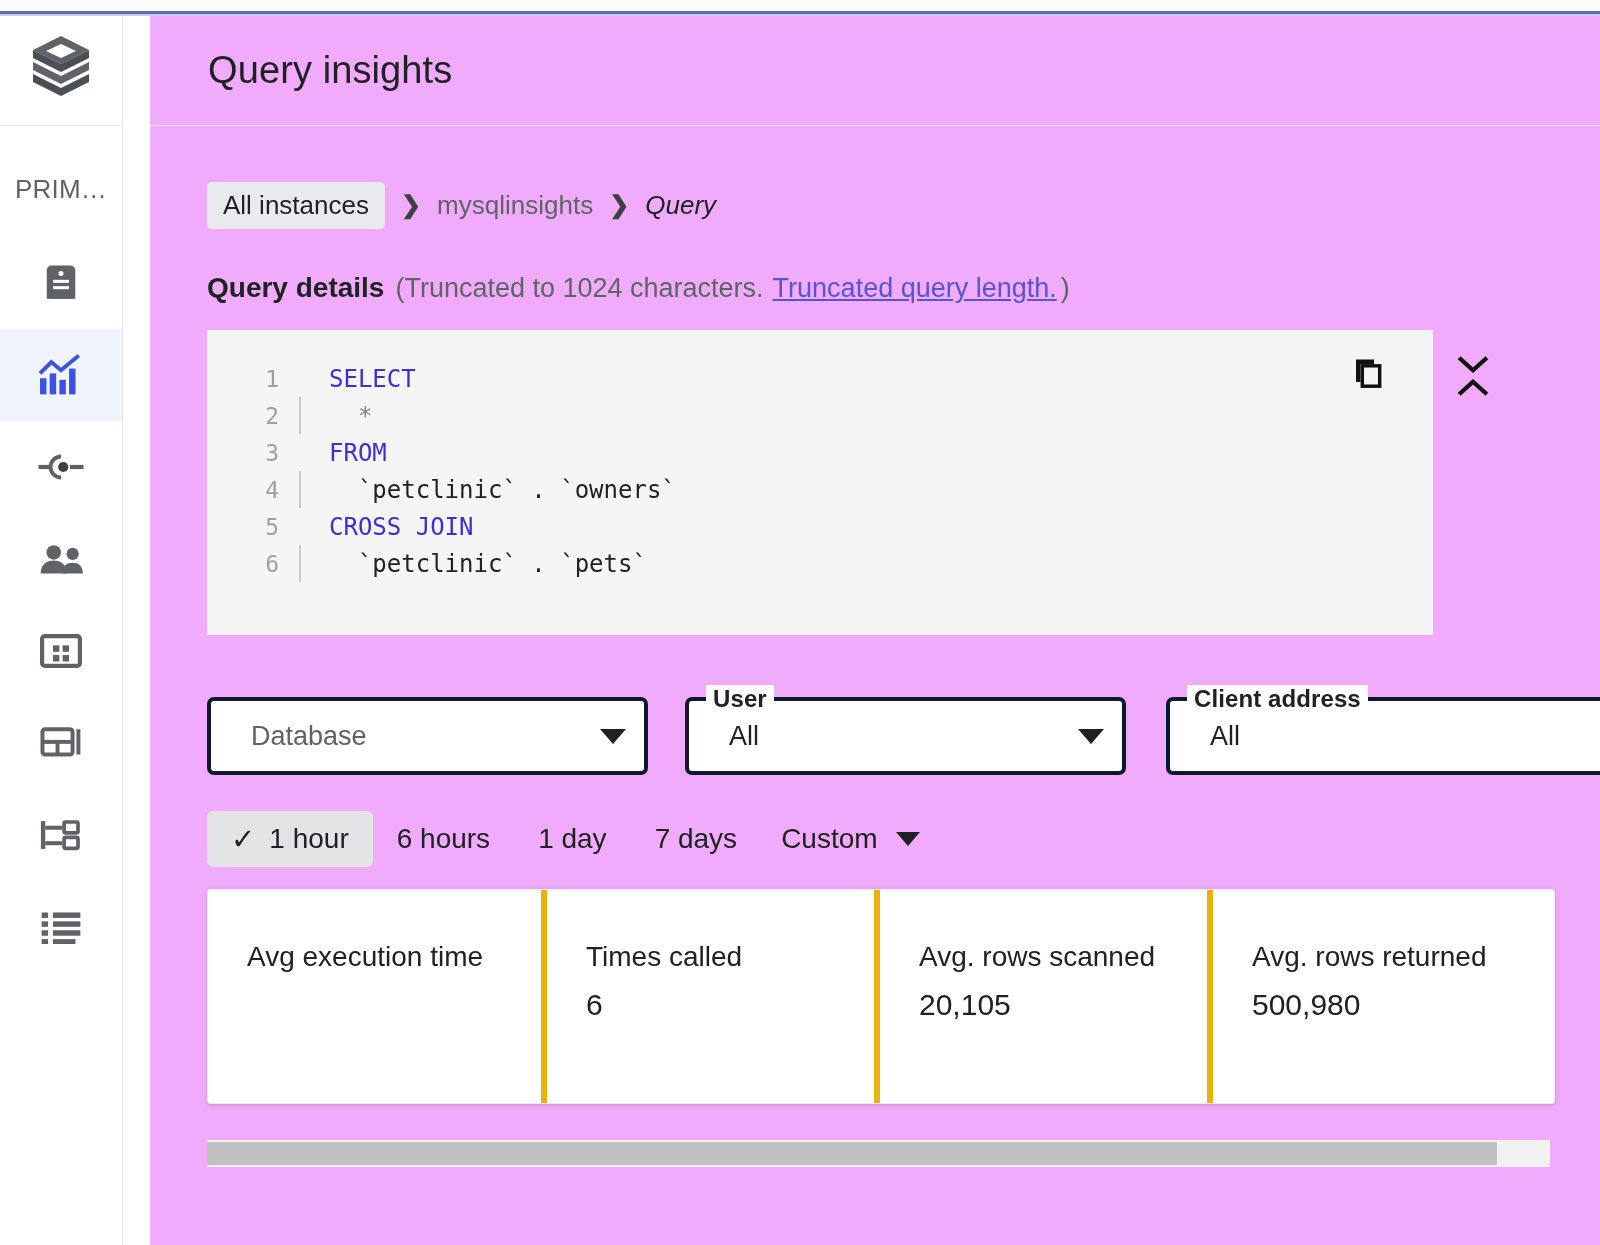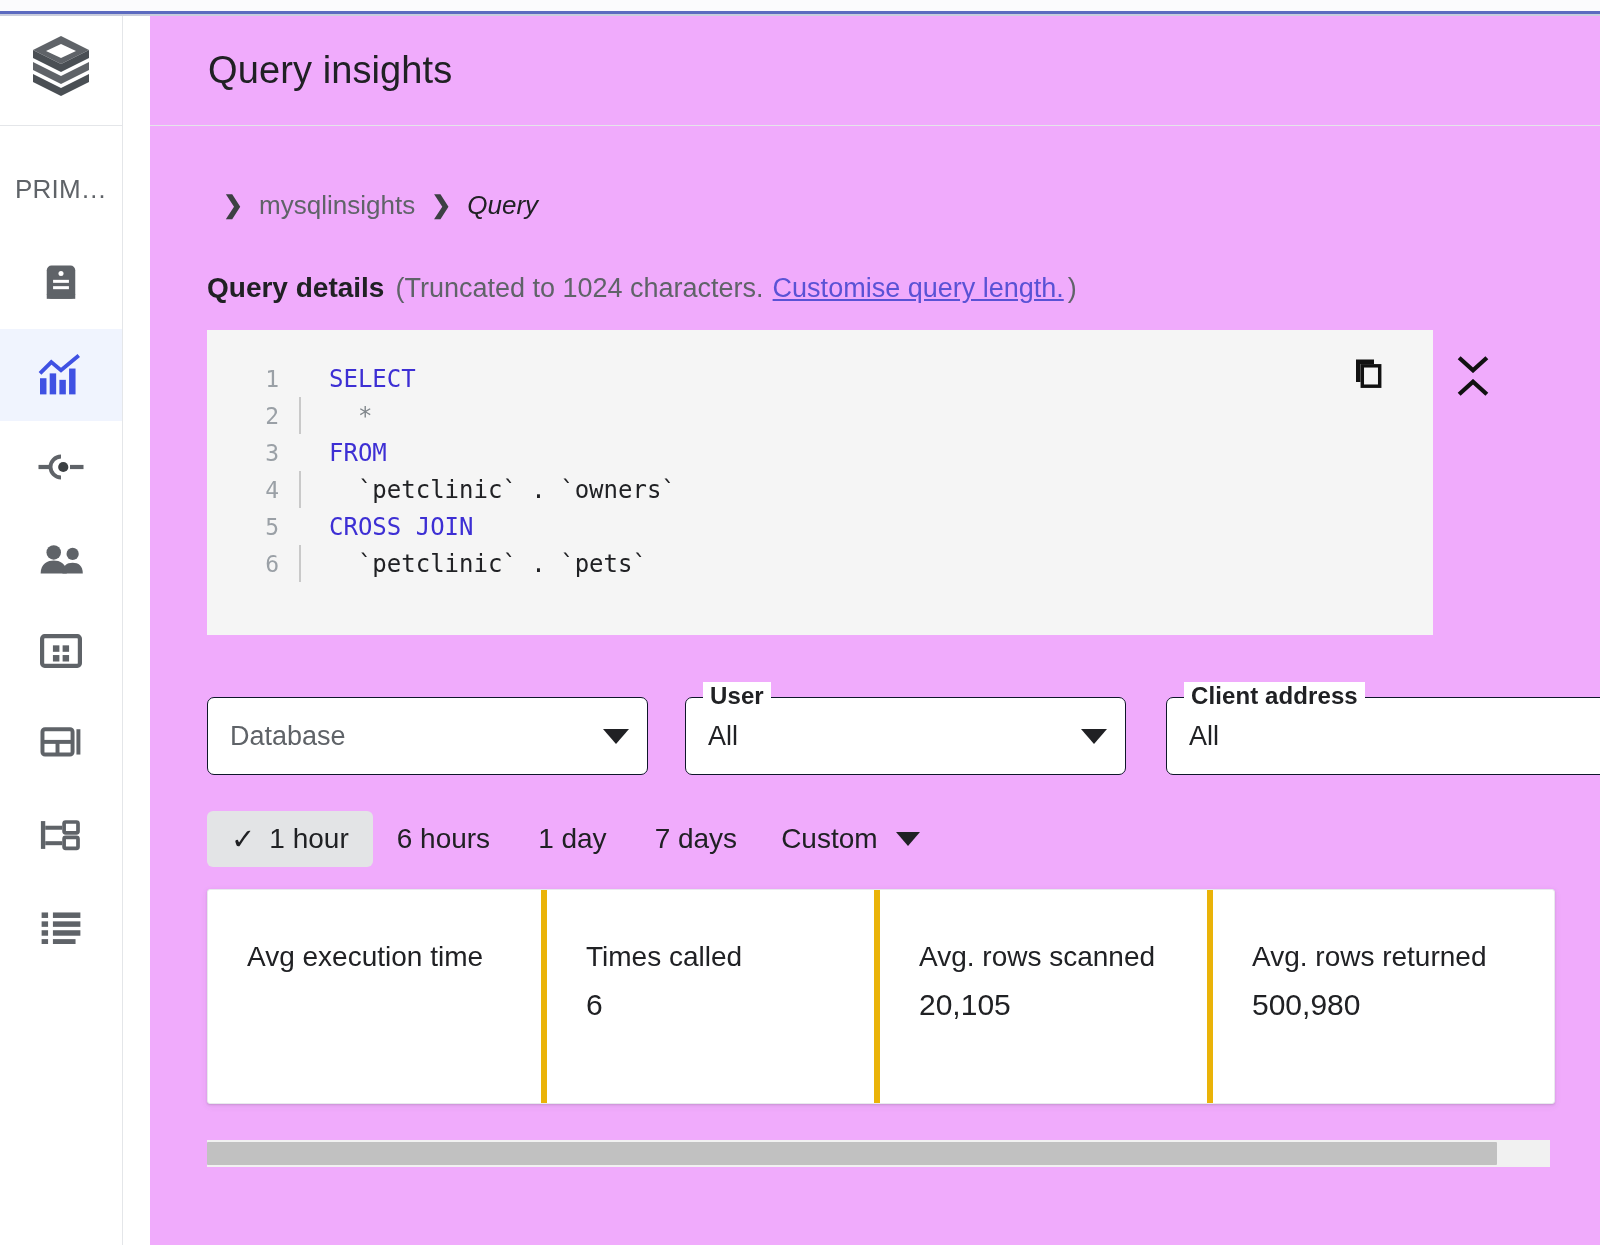--- a/index.html
+++ b/index.html
@@ -221,25 +221,25 @@
 
   
   .filters {
     margin-top: 62px;
     display: flex;
     align-items: flex-start;
   }
   .field {
     position: relative;
     height: 78px;
-    border: 1px solid #0f172a;
+    border: 4px solid #0f172a;
     border-radius: 7px;
     display: flex;
     align-items: center;
-    padding: 0 18px 0 22px;
+    padding: 0 18px 0 40px;
     cursor: pointer;
     background: #fff;
   }
   .field.db { width: 470px; }
   .field.user { width: 470px; margin-left: 37px; }
   .field.client { width: 470px; margin-left: 40px; }
   .field-value {
     font-size: 27px;
     color: #202124;
     flex: 1;
@@ -481,30 +481,31 @@
 
   <div class="content">
 
     <div class="page-head">
       <div class="page-title">Query insights</div>
     </div>
 
     <div class="body-pad">
 
       <div class="breadcrumb">
+        <span class="bc-chip">All instances</span>
         <span class="bc-sep">❯</span>
         <span class="bc-link">mysqlinsights</span>
         <span class="bc-sep">❯</span>
         <span class="bc-current">Query</span>
       </div>
 
       <div class="qd-row">
         <span class="qd-title">Query details</span>
         <span class="qd-note">(Truncated to 1024 characters.</span>
-        <span class="qd-link" style="margin-left:9px">Customise query length.</span>
+        <span class="qd-link" style="margin-left:9px">Truncated query length.</span>
         <span class="qd-note-tail">)</span>
       </div>
 
       <div class="code-wrap">
         <div class="code-block">
           <div id="code-lines">
               <div class="code-line">
                 <span class="ln">1</span>
                 <span class="guide blank"></span>
                 <span class="code-text tok-kw">SELECT</span>

